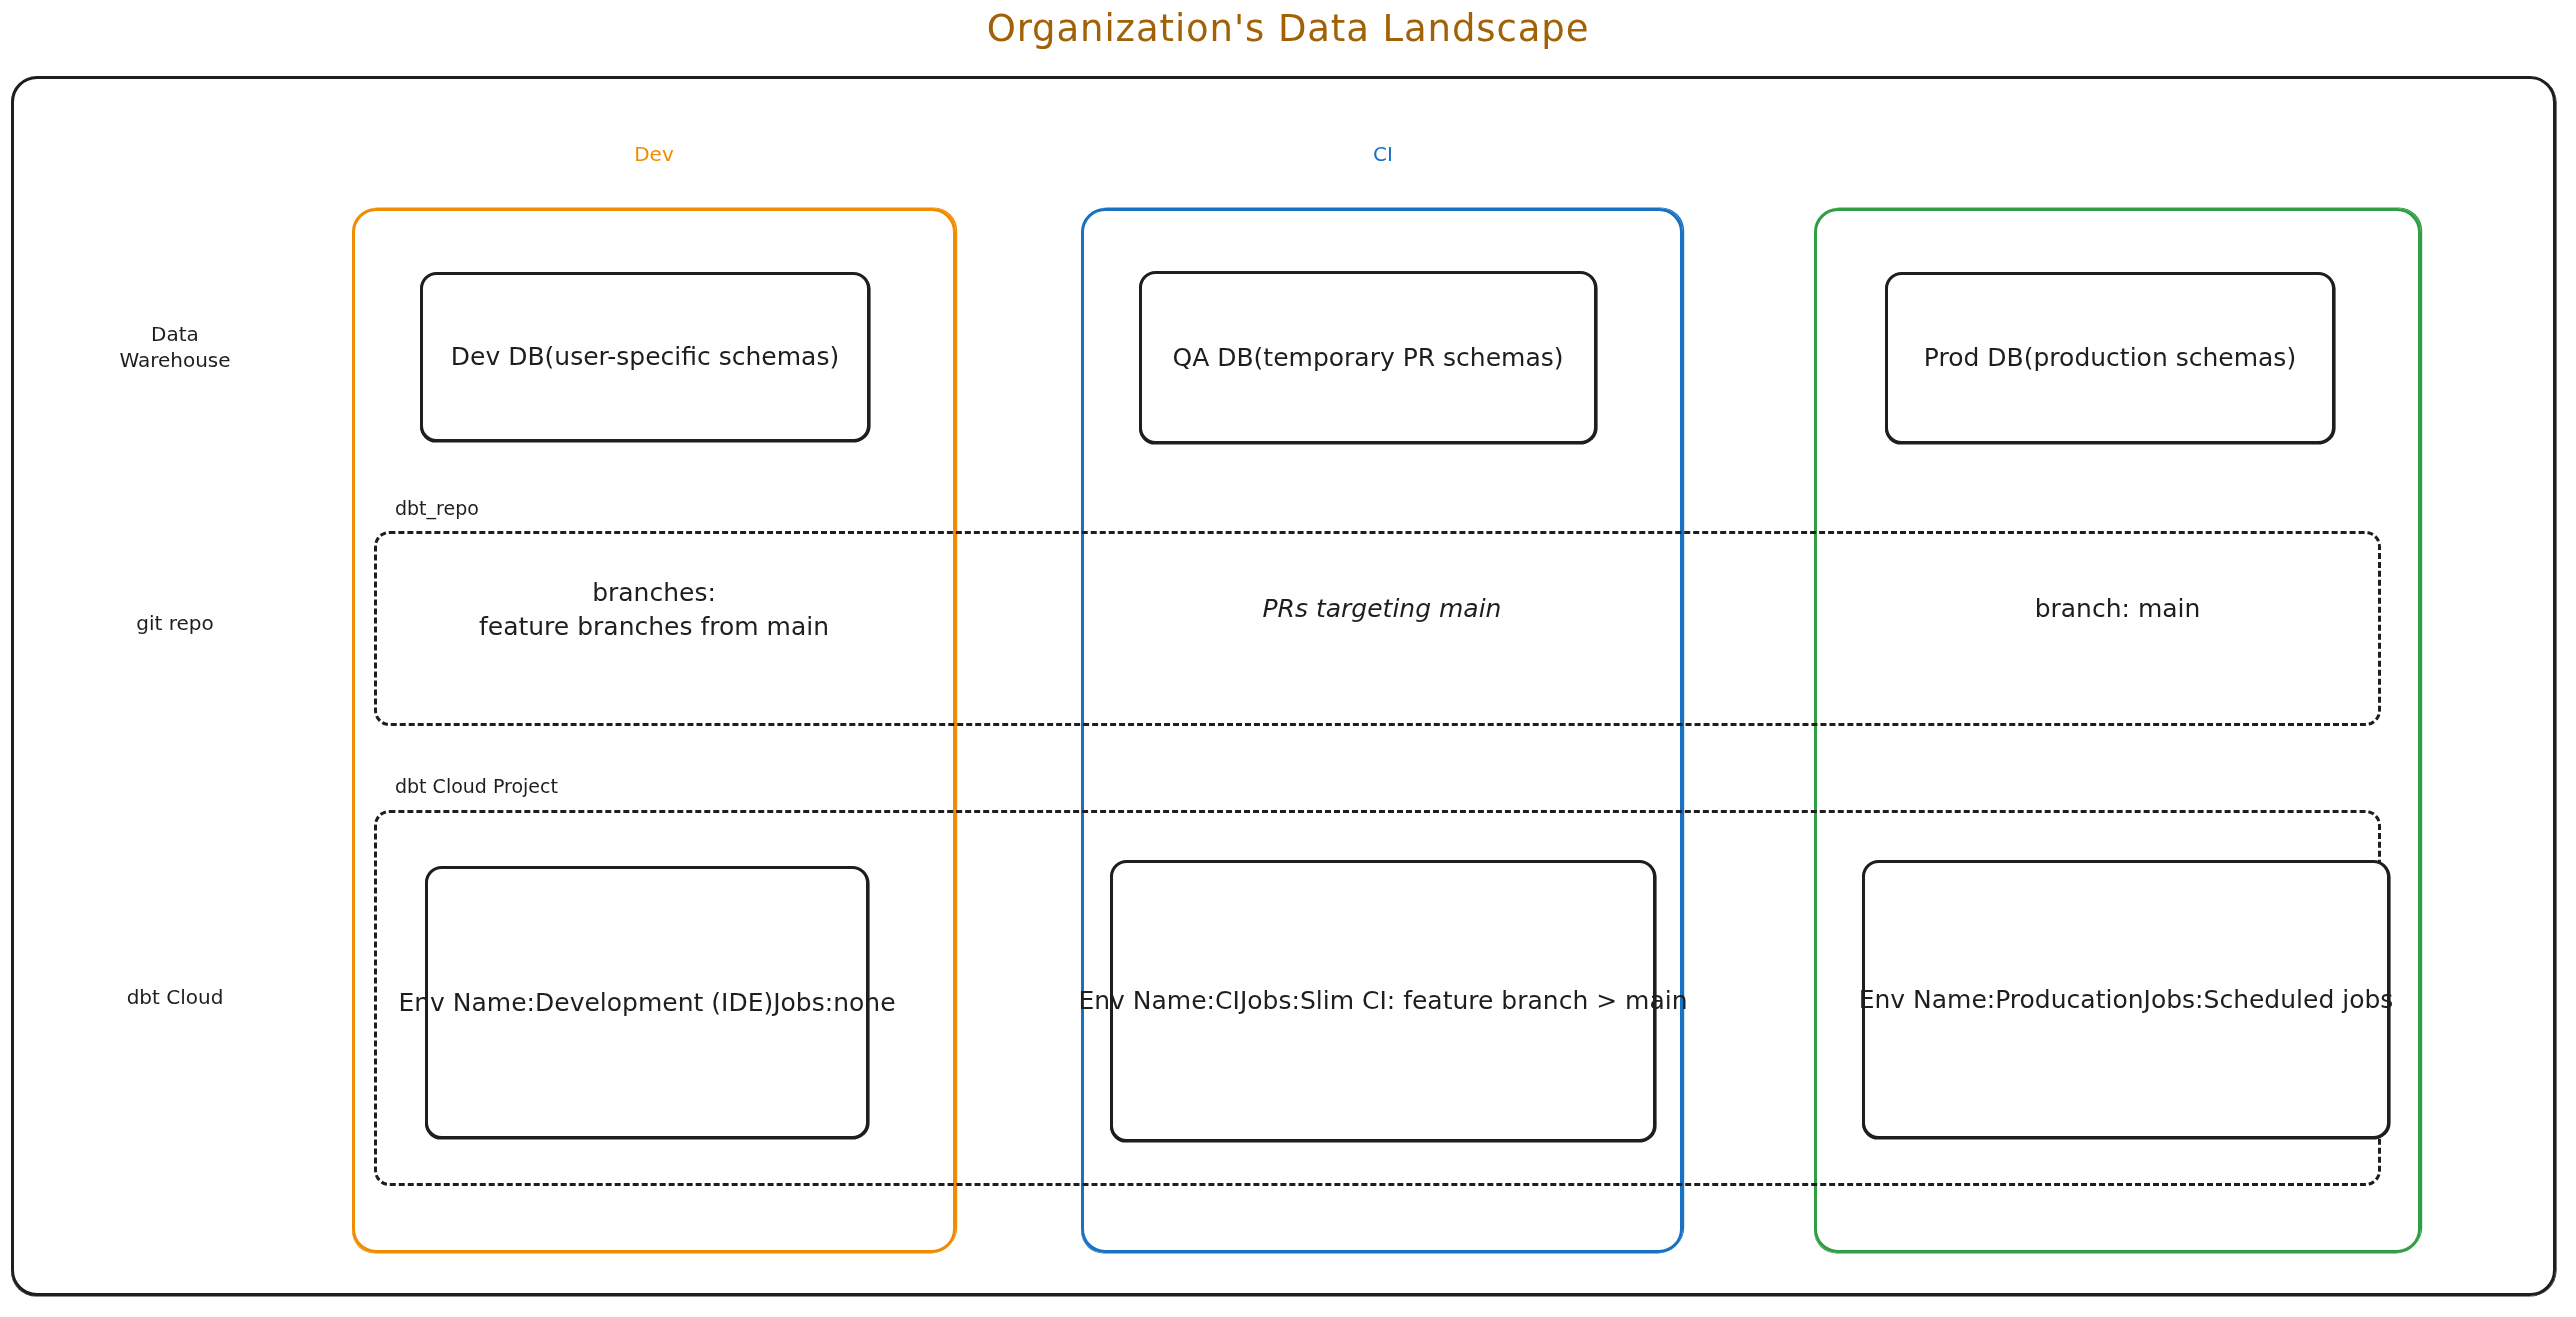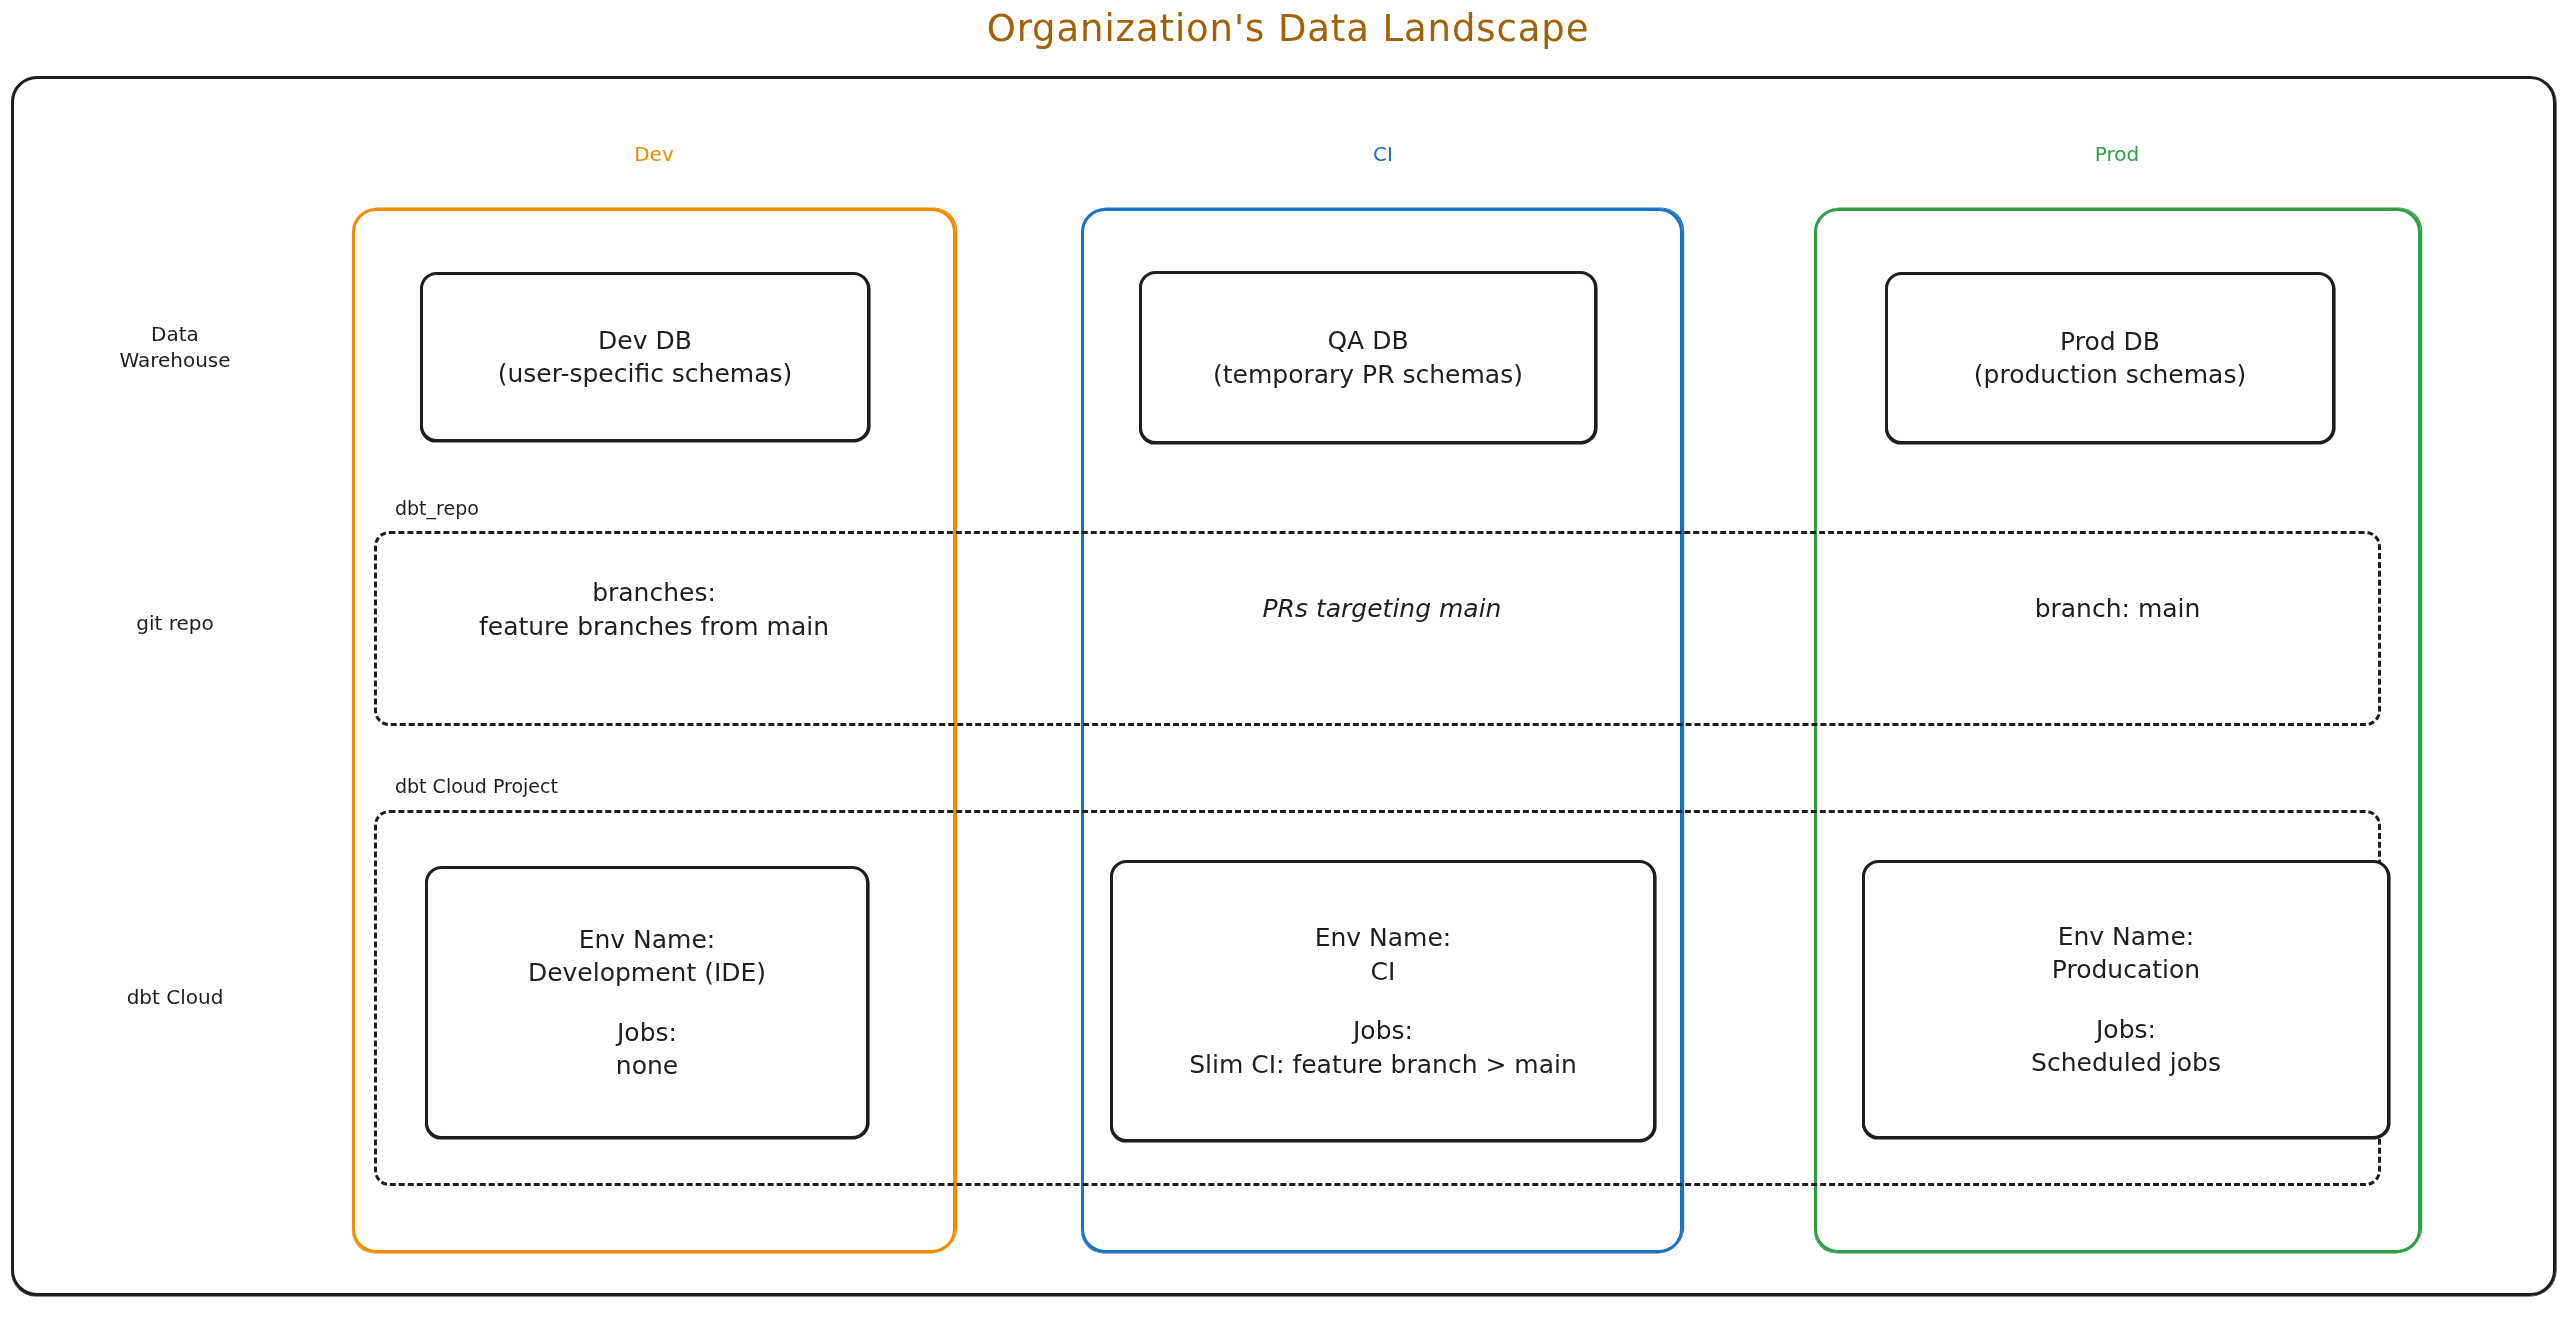--- a/index.html
+++ b/index.html
@@ -120,21 +120,20 @@
   .group-tag.cloud { top: 775px; }
 
   
   .card {
     position: absolute;
     border: 3px solid #1e1e1e;
     border-radius: 16.6px;
     box-sizing: border-box;
     background: #ffffff;
     display: flex;
-    flex-direction: column;
     align-items: center;
     justify-content: center;
     text-align: center;
     color: #1e1e1e;
     font-size: 25px;
     line-height: 1.34;
     box-shadow: 1.2px 0.6px 0 -0.6px #1e1e1e, -0.6px 1.2px 0 -0.6px #1e1e1e;
     font-family: "DejaVu Sans", sans-serif;
   }
   .card .line { white-space: nowrap; }
@@ -169,21 +168,20 @@
 <body>
 
 <div id="stage">
 
   <div id="diagram-title">Organization's Data Landscape</div>
 
   <div class="outer-frame"></div>
 
   <div class="col-header dev">Dev</div>
   <div class="col-header ci">CI</div>
-  <div class="col-header prod">Prod</div>
 
   <div class="col-box dev"></div>
   <div class="col-box ci"></div>
   <div class="col-box prod"></div>
 
   <div class="row-label warehouse">
     <div>Data</div>
     <div>Warehouse</div>
   </div>
   <div class="row-label gitrepo">git repo</div>

